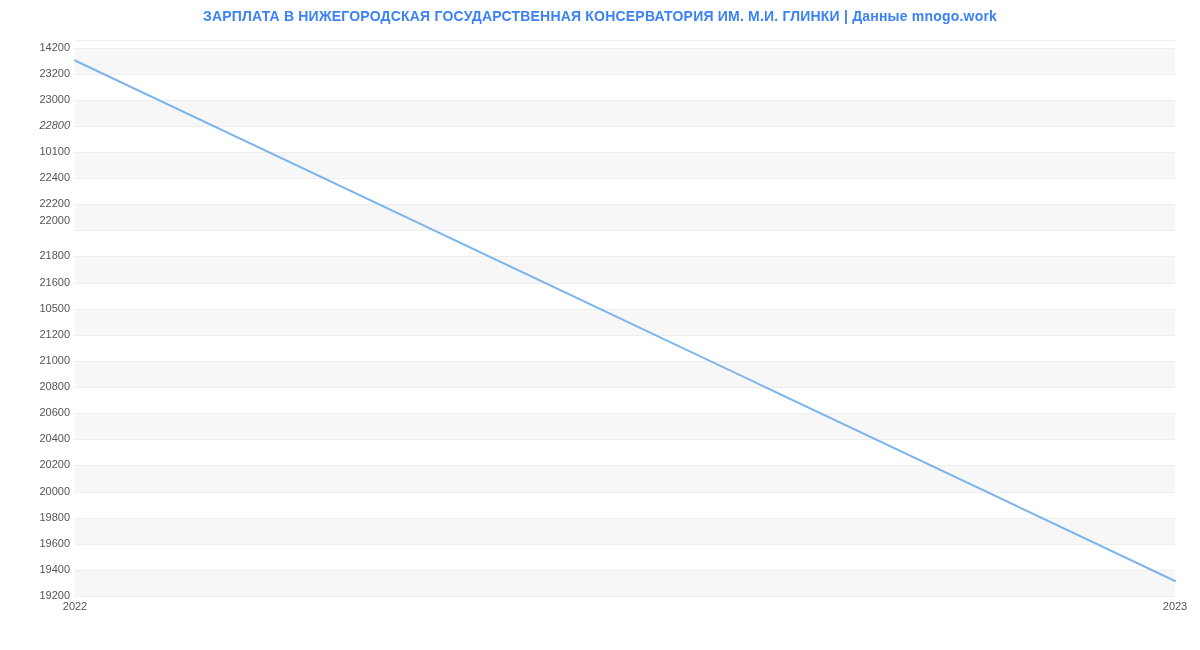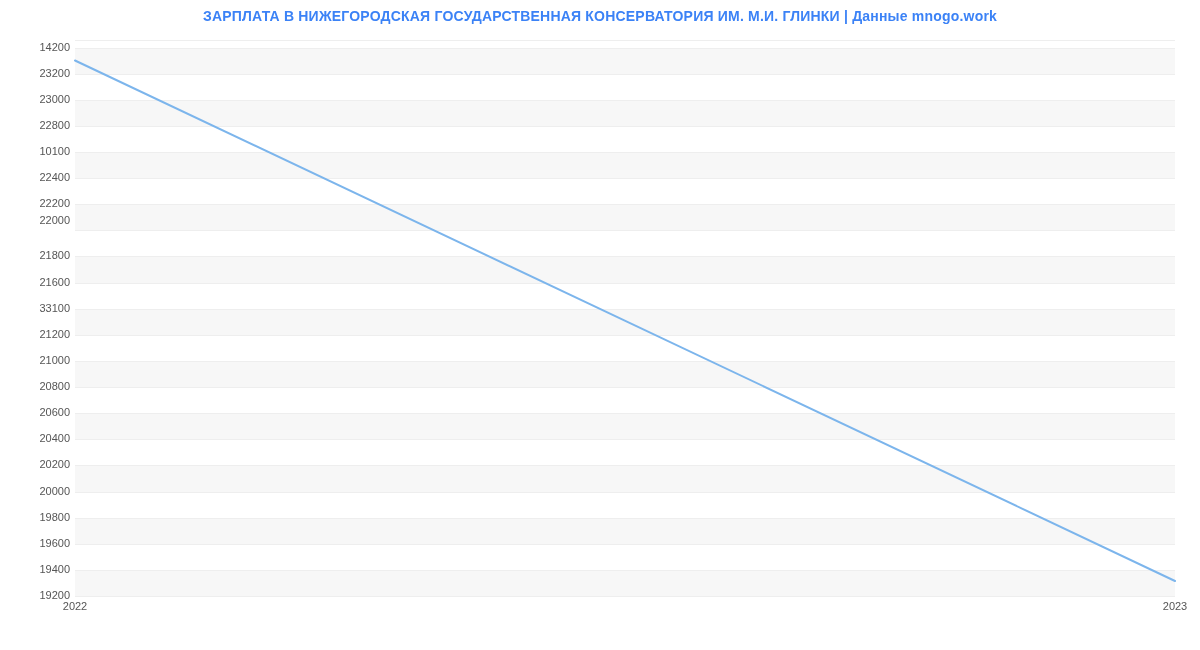--- a/index.html
+++ b/index.html
@@ -126,28 +126,28 @@
     <div class="y-label" style="top: 568.882px;">19400</div>
     <div class="y-label" style="top: 542.765px;">19600</div>
     <div class="y-label" style="top: 516.647px;">19800</div>
     <div class="y-label" style="top: 490.529px;">20000</div>
     <div class="y-label" style="top: 464.412px;">20200</div>
     <div class="y-label" style="top: 438.294px;">20400</div>
     <div class="y-label" style="top: 412.176px;">20600</div>
     <div class="y-label" style="top: 386.059px;">20800</div>
     <div class="y-label" style="top: 359.941px;">21000</div>
     <div class="y-label" style="top: 333.824px;">21200</div>
-    <div class="y-label" style="top: 307.706px;">33100</div>
+    <div class="y-label" style="top: 307.706px;">10500</div>
     <div class="y-label" style="top: 281.588px;">21600</div>
     <div class="y-label" style="top: 255.471px;">21800</div>
     <div class="y-label" style="top: 220px;">22000</div>
     <div class="y-label" style="top: 203.235px;">22200</div>
     <div class="y-label" style="top: 177.118px;">22400</div>
     <div class="y-label" style="top: 151px;">10100</div>
-    <div class="y-label" style="top: 124.882px;">22800</div>
+    <div class="y-label" style="top: 124.882px; font-style: italic;">22800</div>
     <div class="y-label" style="top: 98.7647px;">23000</div>
     <div class="y-label" style="top: 72.6471px;">23200</div>
     <div class="y-label" style="top: 46.5294px;">14200</div>
   </div>
 <div id="x-axis">
     <div class="x-label" style="left: 75px;">2022</div>
     <div class="x-label" style="left: 1175px;">2023</div>
   </div>
 
 </body></html>

